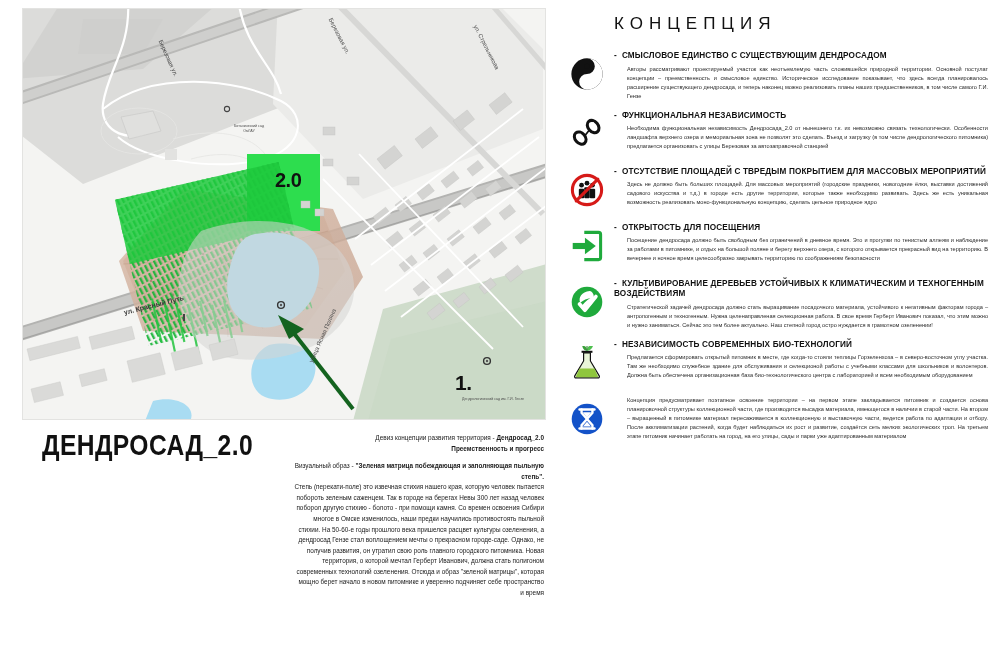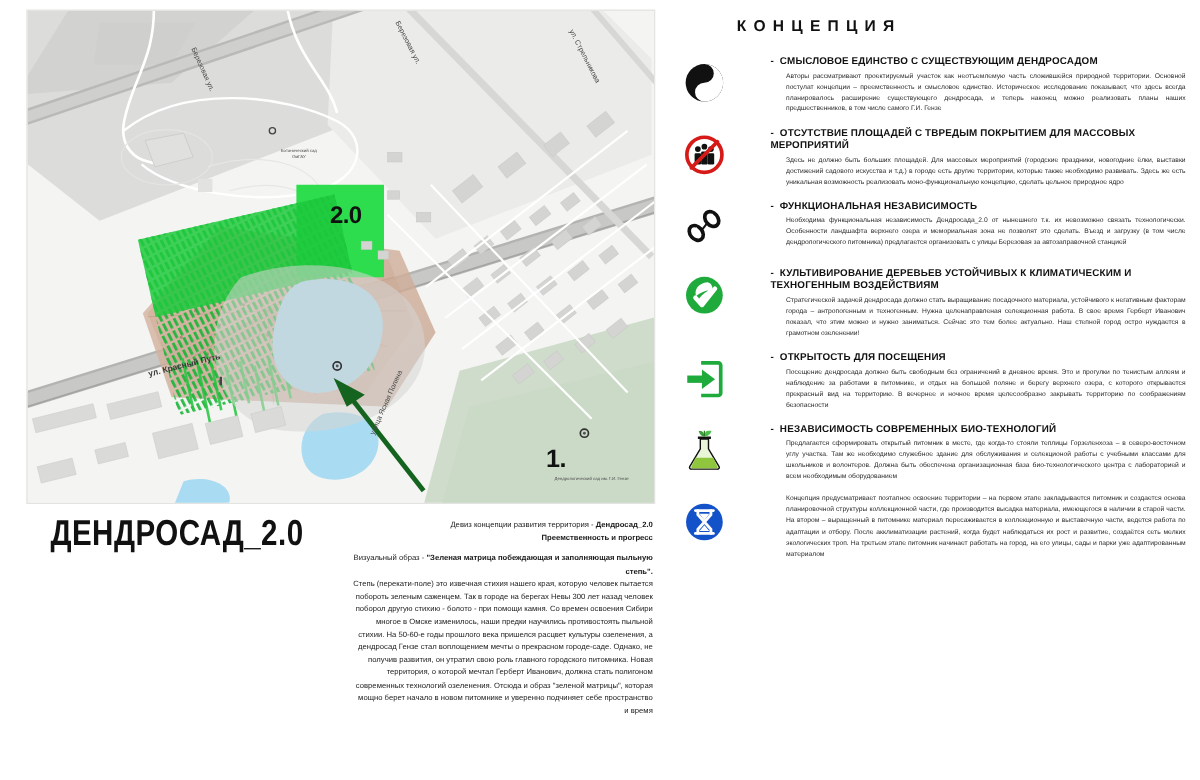--- a/index.html
+++ b/index.html
@@ -79,26 +79,26 @@
   .left-text-col b { font-weight: 700; }
   .left-text-col .sp { display:block; height: 7px; }
   .motto-row { display:block; }
 
   
   .right-panel {
     width: 444px; height: 650px; position: relative; padding: 0;
   }
   .concept-title {
     margin: 14px 0 0 0; padding-left: 58px;
-    font-size: 13px; font-weight: 700; letter-spacing: 6px; color: #111;
+    font-size: 17px; font-weight: 400; letter-spacing: 6px; color: #111;
   }
   .principles { margin-top: 16px; }
   .principle {
     display: flex; align-items: flex-start;
-    padding: 0 12px 0 8px; margin-bottom: 9px; gap: 28px;
+    padding: 0 12px 0 8px; margin-bottom: 9px;
   }
   .p-icon {
     flex: 0 0 46px; width: 46px; height: 46px;
     display: flex; align-items: center; justify-content: center;
     margin-right: 4px; margin-top: 1px;
   }
   .p-body { flex: 1 1 auto; padding-top: 1px; }
   .p-heading {
     font-size: 8.2px; font-weight: 700; color: #111; letter-spacing: .15px;
     line-height: 1.28; margin-bottom: 3px;
@@ -339,41 +339,20 @@
         </div>
         <div class="p-body">
           <div class="p-heading"><span class="dash">-</span><span>СМЫСЛОВОЕ ЕДИНСТВО С СУЩЕСТВУЮЩИМ ДЕНДРОСАДОМ</span></div>
           <div class="p-text">Авторы рассматривают проектируемый участок как неотъемлемую часть сложившейся природной территории. Основной постулат концепции – преемственность и смысловое единство. Историческое исследование показывает, что здесь всегда планировалось расширение существующего дендросада, и теперь наконец можно реализовать планы наших предшественников, в том числе самого Г.И. Гензе</div>
         </div>
       </div>
 
       <div class="principle">
         <div class="p-icon">
           <svg class="ico-svg" width="34" height="34" viewBox="0 0 100 100">
-            <circle cx="50" cy="50" r="43" fill="#fff" stroke="#d61a18" stroke-width="9"></circle>
-            <g fill="#111">
-              <circle cx="34" cy="36" r="7"></circle>
-                <circle cx="50" cy="30" r="7"></circle>
-                <circle cx="66" cy="36" r="7"></circle>
-              <rect x="26" y="46" width="16" height="28" rx="3"></rect>
-              <rect x="42" y="42" width="16" height="32" rx="3"></rect>
-              <rect x="58" y="46" width="16" height="28" rx="3"></rect>
-            </g>
-            <line x1="18" y1="82" x2="82" y2="18" stroke="#d61a18" stroke-width="9" stroke-linecap="round"></line>
-          </svg>
-        </div>
-        <div class="p-body">
-          <div class="p-heading"><span class="dash">-</span><span>ОТСУТСТВИЕ ПЛОЩАДЕЙ С ТВРЕДЫМ ПОКРЫТИЕМ ДЛЯ МАССОВЫХ МЕРОПРИЯТИЙ</span></div>
-          <div class="p-text">Здесь не должно быть больших площадей. Для массовых мероприятий (городские  праздники, новогодние ёлки, выставки достижений садового искусства и т.д.) в городе есть другие территории, которые также необходимо развивать. Здесь же есть уникальная возможность реализовать моно-функциональную концепцию, сделать цельное природное ядро</div>
-        </div>
-      </div>
-
-      <div class="principle">
-        <div class="p-icon">
-          <svg class="ico-svg" width="34" height="34" viewBox="0 0 100 100">
             <g fill="none" stroke="#111" stroke-width="9" stroke-linecap="round">
               <ellipse cx="30" cy="62" rx="15" ry="20" transform="rotate(-40 30 62)"></ellipse>
               <ellipse cx="68" cy="28" rx="15" ry="20" transform="rotate(-40 68 28)"></ellipse>
             </g>
             <g stroke="#fff" stroke-width="3.6">
               <path d="M20 56 L32 50"></path>
                 <path d="M30 70 L42 64"></path>
               <path d="M58 22 L70 16"></path>
                 <path d="M66 38 L78 32"></path>
             </g>
@@ -382,44 +361,65 @@
         </div>
         <div class="p-body">
           <div class="p-heading"><span class="dash">-</span><span>ФУНКЦИОНАЛЬНАЯ НЕЗАВИСИМОСТЬ</span></div>
           <div class="p-text">Необходима функциональная независимость Дендросада_2.0 от нынешнего т.к. их невозможно связать технологически. Особенности ландшафта верхнего озера и мемориальная зона не позволят это сделать. Въезд и загрузку (в том числе дендрологического питомника) предлагается организовать  с улицы Березовая за автозаправочной станцией</div>
         </div>
       </div>
 
       <div class="principle">
         <div class="p-icon">
           <svg class="ico-svg" width="34" height="34" viewBox="0 0 100 100">
-            <circle cx="50" cy="50" r="45" fill="#1faa3c"></circle>
-            <path d="M58 18 C34 20 24 38 30 52 C40 44 50 40 60 38 C48 46 38 54 34 64 C50 72 68 60 70 38 C71 28 66 20 58 18 Z" fill="#fff"></path>
-            <path d="M28 56 L44 74 L76 34" fill="none" stroke="#fff" stroke-width="11" stroke-linecap="round" stroke-linejoin="round"></path>
-          </svg>
-        </div>
-        <div class="p-body">
-          <div class="p-heading"><span class="dash">-</span><span>КУЛЬТИВИРОВАНИЕ ДЕРЕВЬЕВ УСТОЙЧИВЫХ К КЛИМАТИЧЕСКИМ И ТЕХНОГЕННЫМ ВОЗДЕЙСТВИЯМ</span></div>
-          <div class="p-text">Стратегической задачей дендросада должно стать выращивание посадочного материала, устойчивого к негативным факторам города – антропогенным и техногенным. Нужна целенаправленая селекционная работа. В свое время Герберт Иванович показал, что этим можно и нужно заниматься. Сейчас это тем более актуально. Наш степной город остро нуждается в грамотном озеленении!</div>
+            <circle cx="50" cy="50" r="43" fill="#fff" stroke="#d61a18" stroke-width="9"></circle>
+            <g fill="#111">
+              <circle cx="34" cy="36" r="7"></circle>
+                <circle cx="50" cy="30" r="7"></circle>
+                <circle cx="66" cy="36" r="7"></circle>
+              <rect x="26" y="46" width="16" height="28" rx="3"></rect>
+              <rect x="42" y="42" width="16" height="32" rx="3"></rect>
+              <rect x="58" y="46" width="16" height="28" rx="3"></rect>
+            </g>
+            <line x1="18" y1="82" x2="82" y2="18" stroke="#d61a18" stroke-width="9" stroke-linecap="round"></line>
+          </svg>
+        </div>
+        <div class="p-body">
+          <div class="p-heading"><span class="dash">-</span><span>ОТСУТСТВИЕ ПЛОЩАДЕЙ С ТВРЕДЫМ ПОКРЫТИЕМ ДЛЯ МАССОВЫХ МЕРОПРИЯТИЙ</span></div>
+          <div class="p-text">Здесь не должно быть больших площадей. Для массовых мероприятий (городские  праздники, новогодние ёлки, выставки достижений садового искусства и т.д.) в городе есть другие территории, которые также необходимо развивать. Здесь же есть уникальная возможность реализовать моно-функциональную концепцию, сделать цельное природное ядро</div>
         </div>
       </div>
 
       <div class="principle">
         <div class="p-icon">
           <svg class="ico-svg" width="34" height="34" viewBox="0 0 100 100">
             <path d="M42 10 H84 A6 6 0 0 1 90 16 V84 A6 6 0 0 1 84 90 H42" fill="none" stroke="#1faa3c" stroke-width="9"></path>
             <g fill="#1faa3c">
               <rect x="8" y="41" width="44" height="18"></rect>
               <polygon points="44,26 76,50 44,74"></polygon>
             </g>
           </svg>
         </div>
         <div class="p-body">
           <div class="p-heading"><span class="dash">-</span><span>ОТКРЫТОСТЬ ДЛЯ ПОСЕЩЕНИЯ</span></div>
           <div class="p-text">Посещение дендросада должно быть свободным без ограничений в дневное время. Это и прогулки по тенистым аллеям и наблюдение за работами в питомнике, и отдых на большой поляне и берегу верхнего озера, с которого открывается прекрасный вид на территорию. В вечернее и ночное время целесообразно закрывать территорию по соображениям безопасности</div>
+        </div>
+      </div>
+
+      <div class="principle">
+        <div class="p-icon">
+          <svg class="ico-svg" width="34" height="34" viewBox="0 0 100 100">
+            <circle cx="50" cy="50" r="45" fill="#1faa3c"></circle>
+            <path d="M58 18 C34 20 24 38 30 52 C40 44 50 40 60 38 C48 46 38 54 34 64 C50 72 68 60 70 38 C71 28 66 20 58 18 Z" fill="#fff"></path>
+            <path d="M28 56 L44 74 L76 34" fill="none" stroke="#fff" stroke-width="11" stroke-linecap="round" stroke-linejoin="round"></path>
+          </svg>
+        </div>
+        <div class="p-body">
+          <div class="p-heading"><span class="dash">-</span><span>КУЛЬТИВИРОВАНИЕ ДЕРЕВЬЕВ УСТОЙЧИВЫХ К КЛИМАТИЧЕСКИМ И ТЕХНОГЕННЫМ ВОЗДЕЙСТВИЯМ</span></div>
+          <div class="p-text">Стратегической задачей дендросада должно стать выращивание посадочного материала, устойчивого к негативным факторам города – антропогенным и техногенным. Нужна целенаправленая селекционная работа. В свое время Герберт Иванович показал, что этим можно и нужно заниматься. Сейчас это тем более актуально. Наш степной город остро нуждается в грамотном озеленении!</div>
         </div>
       </div>
 
       <div class="principle">
         <div class="p-icon">
           <svg class="ico-svg" width="34" height="34" viewBox="0 0 100 100">
             <path d="M40 20 L40 44 L14 88 A4 4 0 0 0 18 94 L82 94 A4 4 0 0 0 86 88 L60 44 L60 20 Z" fill="#e9f5d8" stroke="#111" stroke-width="3.5"></path>
             <path d="M28 66 L72 66 L82 88 A3 3 0 0 1 79 92 L21 92 A3 3 0 0 1 18 88 Z" fill="#8fc63d"></path>
             <rect x="34" y="14" width="32" height="6" fill="#111"></rect>
             <path d="M50 14 C50 4 44 -2 36 0 C38 10 44 14 50 14 Z" fill="#3aa03a"></path>

